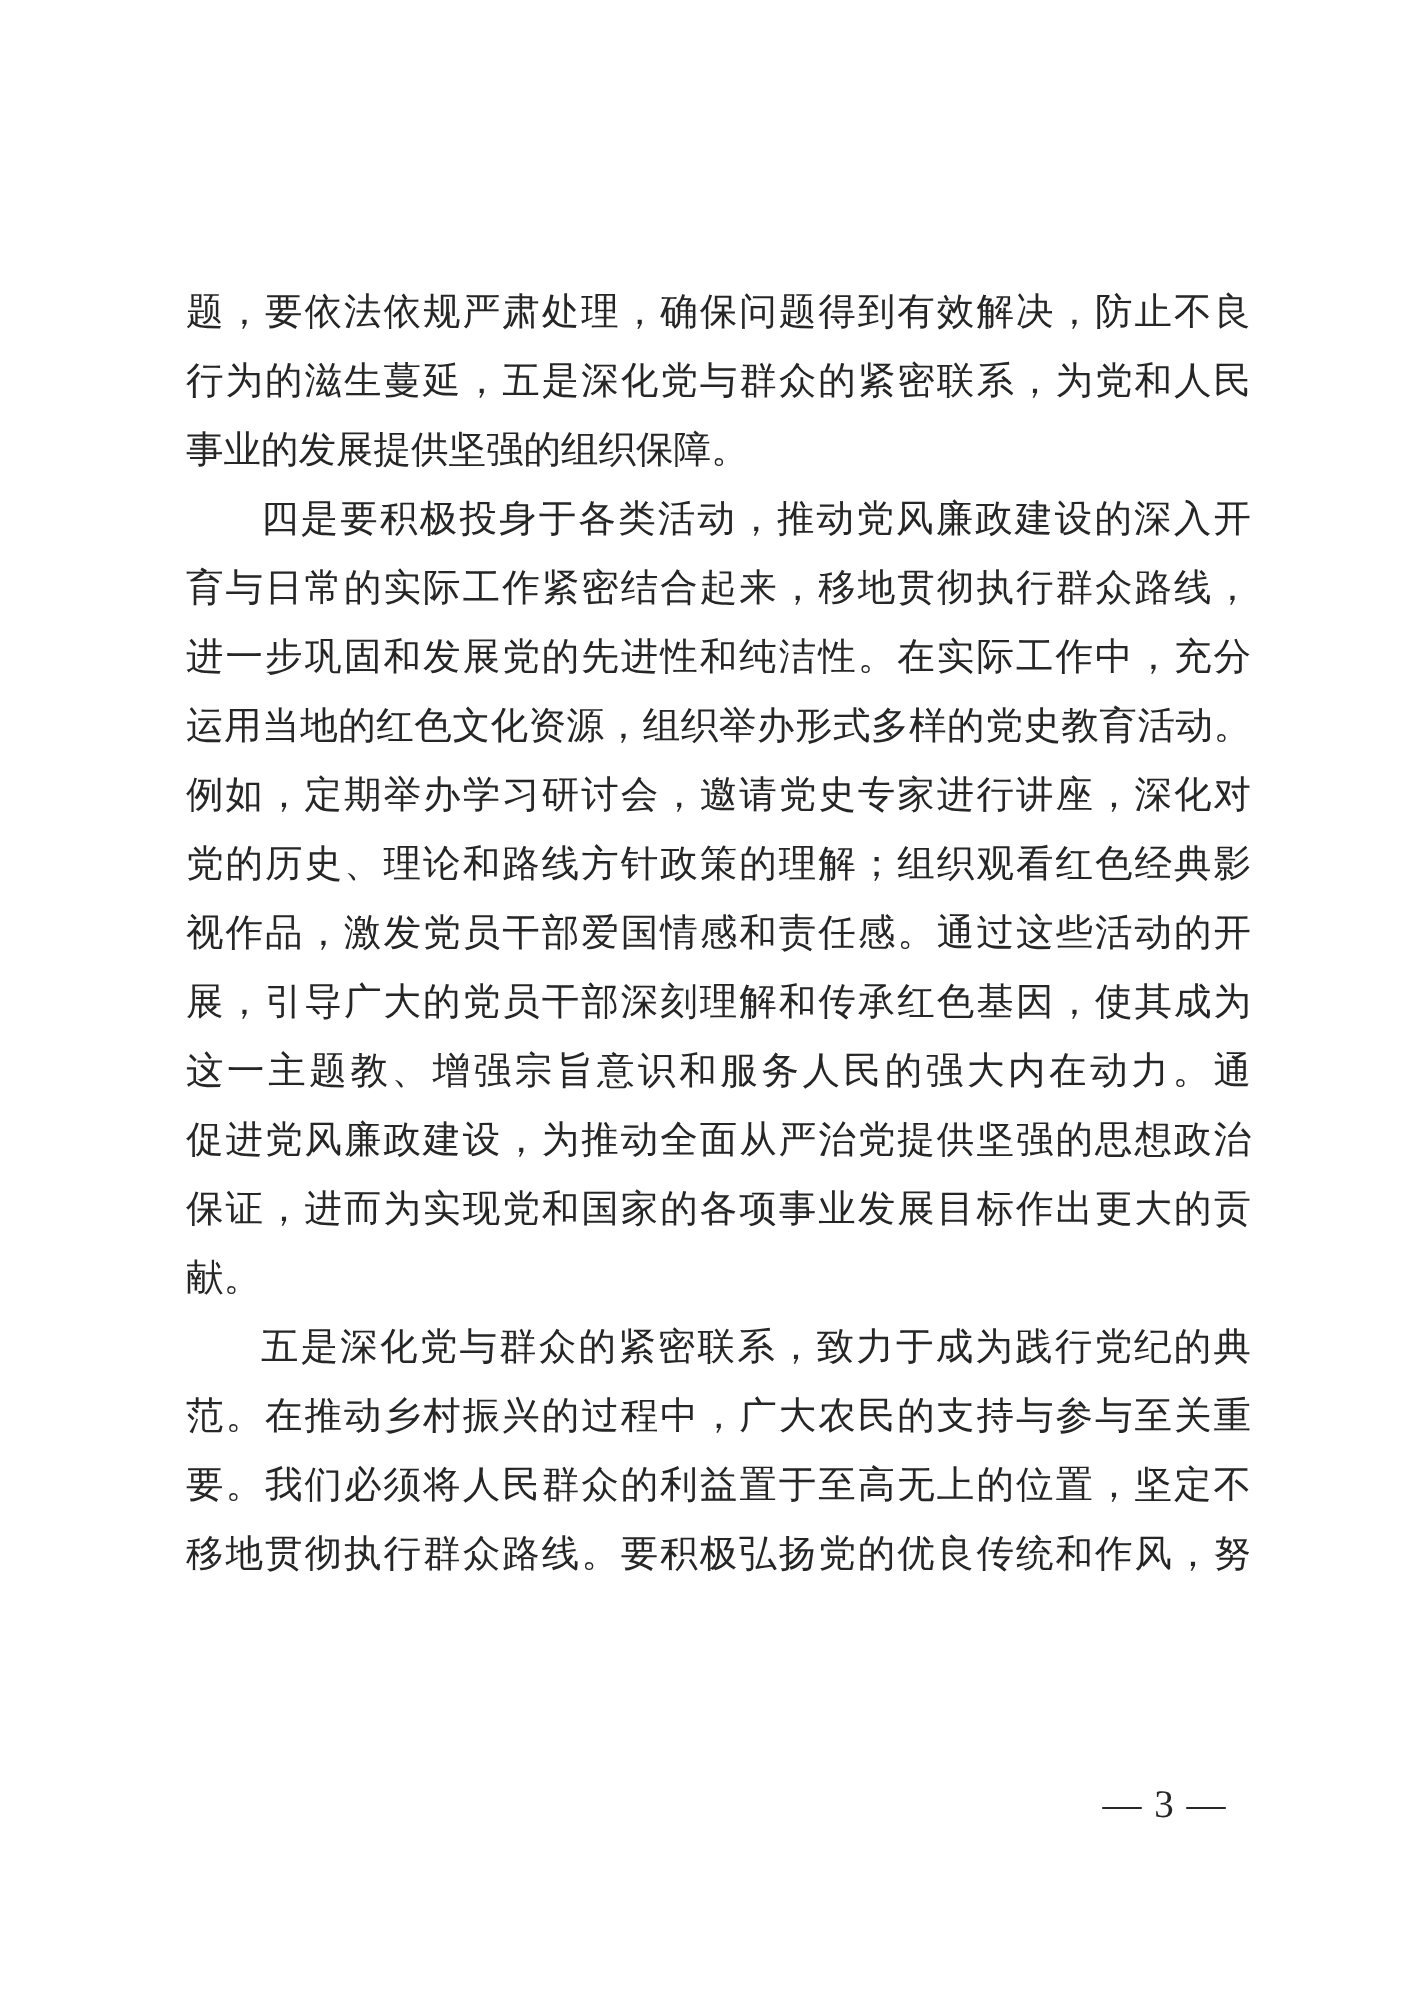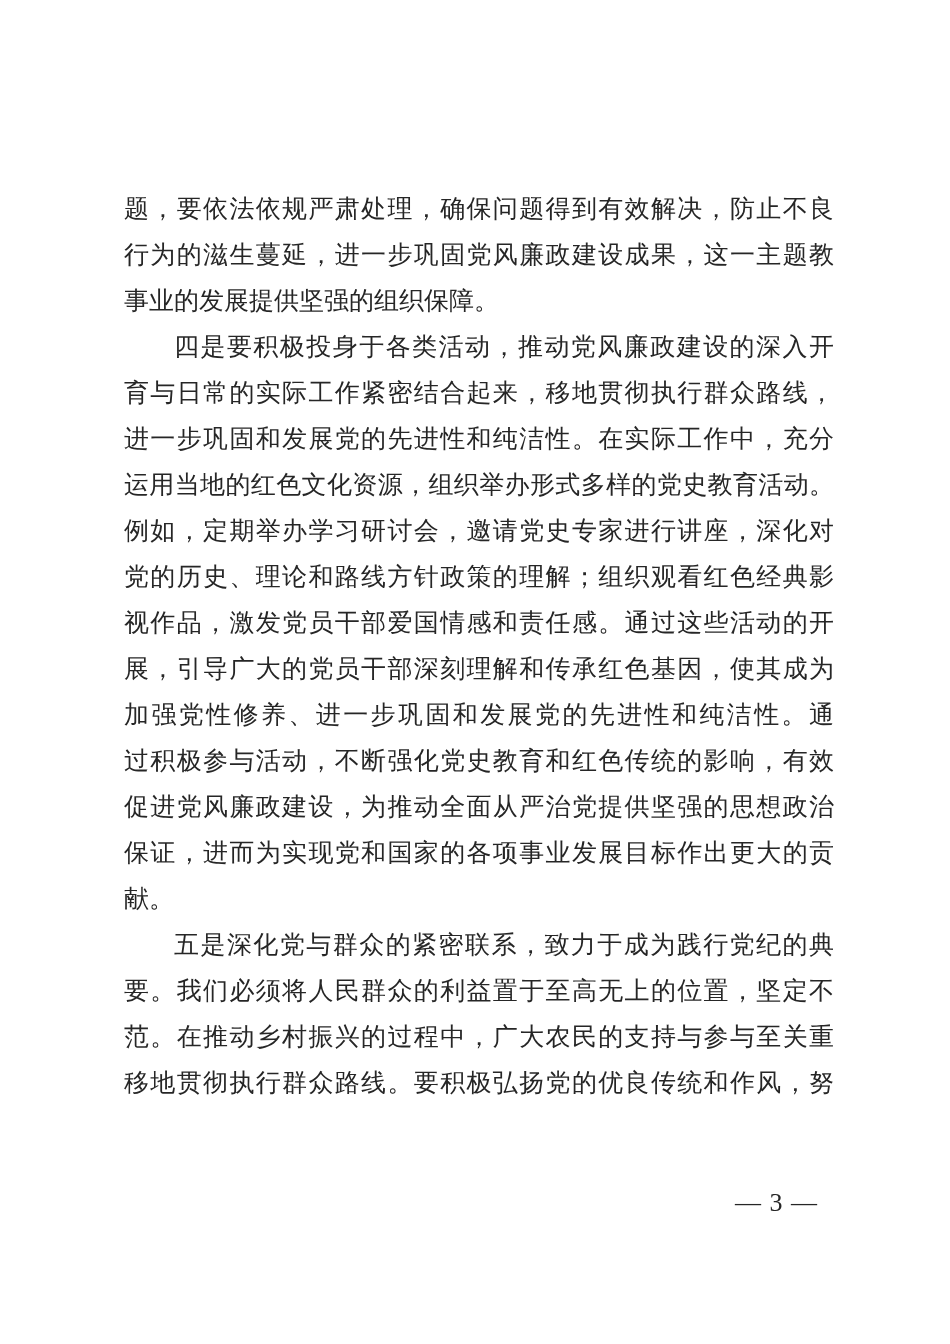--- a/index.html
+++ b/index.html
@@ -61,44 +61,43 @@
 </style>
 </head>
 <body>
 
 <div class="page">
 
   <div class="textblock">
 
     <div class="para">
       <div class="line j">题，要依法依规严肃处理，确保问题得到有效解决，防止不良</div>
-      <div class="line j">行为的滋生蔓延，进一步巩固党风廉政建设成果，这一主题教</div>
+      <div class="line j">行为的滋生蔓延，五是深化党与群众的紧密联系，为党和人民</div>
       <div class="line e">事业的发展提供坚强的组织保障。</div>
     </div>
 
     <div class="para">
       <div class="line j ind">四是要积极投身于各类活动，推动党风廉政建设的深入开</div>
       <div class="line j">育与日常的实际工作紧密结合起来，移地贯彻执行群众路线，</div>
       <div class="line j">进一步巩固和发展党的先进性和纯洁性。在实际工作中，充分</div>
       <div class="line j">运用当地的红色文化资源，组织举办形式多样的党史教育活动。</div>
       <div class="line j">例如，定期举办学习研讨会，邀请党史专家进行讲座，深化对</div>
       <div class="line j">党的历史、理论和路线方针政策的理解；组织观看红色经典影</div>
       <div class="line j">视作品，激发党员干部爱国情感和责任感。通过这些活动的开</div>
       <div class="line j">展，引导广大的党员干部深刻理解和传承红色基因，使其成为</div>
-      <div class="line j">加强党性修养、进一步巩固和发展党的先进性和纯洁性。通</div>
-      <div class="line j">过积极参与活动，不断强化党史教育和红色传统的影响，有效</div>
+      <div class="line j">这一主题教、增强宗旨意识和服务人民的强大内在动力。通</div>
       <div class="line j">促进党风廉政建设，为推动全面从严治党提供坚强的思想政治</div>
       <div class="line j">保证，进而为实现党和国家的各项事业发展目标作出更大的贡</div>
       <div class="line e">献。</div>
     </div>
 
     <div class="para">
       <div class="line j ind">五是深化党与群众的紧密联系，致力于成为践行党纪的典</div>
+      <div class="line j">范。在推动乡村振兴的过程中，广大农民的支持与参与至关重</div>
       <div class="line j">要。我们必须将人民群众的利益置于至高无上的位置，坚定不</div>
-      <div class="line j">范。在推动乡村振兴的过程中，广大农民的支持与参与至关重</div>
       <div class="line j">移地贯彻执行群众路线。要积极弘扬党的优良传统和作风，努</div>
     </div>
 
   </div>
 
   <div class="footer">— 3 —</div>
 
 </div>
 
 </body></html>

